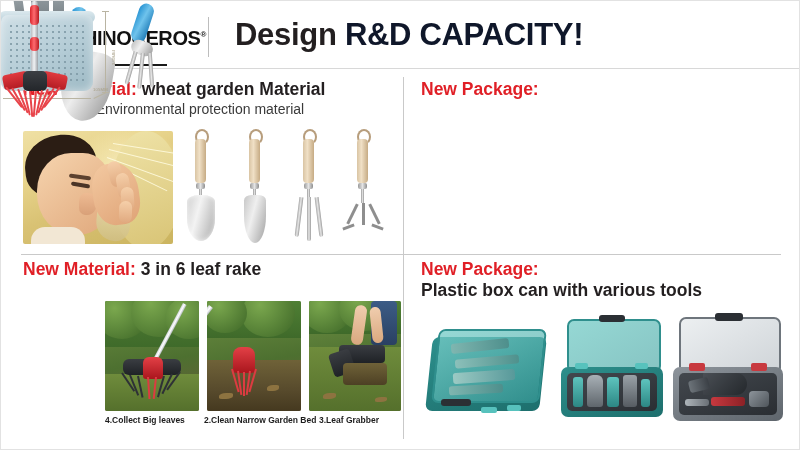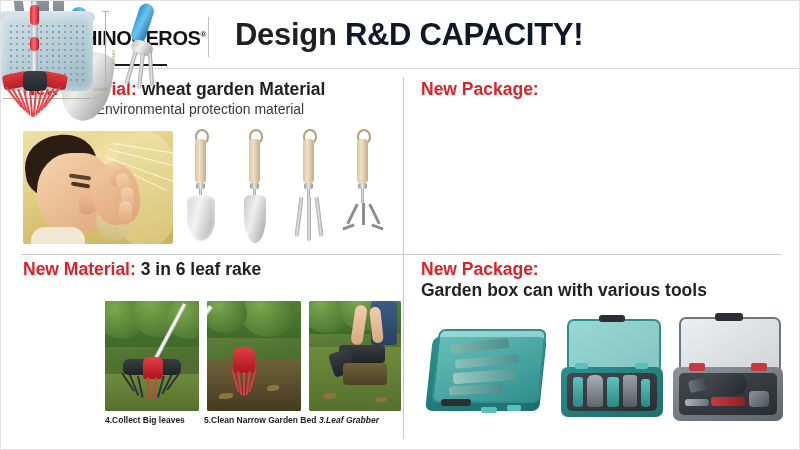--- a/index.html
+++ b/index.html
@@ -601,26 +601,26 @@
     <div class="fp-arm" style="left:44px; top:4px; width:12px; height:40px; transform:rotate(8deg);"></div>
     <div class="fp-arm" style="left:62px; top:6px; width:11px; height:36px; transform:rotate(-6deg);"></div>
     <div class="fp-rakedark" style="left:30px; top:44px; width:46px; height:18px; border-radius:4px;"></div>
     <div class="fp-rakedark" style="left:22px; top:50px; width:22px; height:24px; border-radius:4px; transform:rotate(-18deg);"></div>
     <div style="position:absolute;left:34px;top:62px;width:44px;height:22px;background:linear-gradient(180deg,#6f6238,#4d4024);border-radius:4px;"></div>
     <div class="fp-leaf" style="left:14px; top:92px; width:13px; height:6px;"></div>
     <div class="fp-leaf" style="left:66px; top:96px; width:12px; height:5px;"></div>
   </div>
 
   <div class="caption" style="left:104px; top:414px;">4.Collect Big leaves</div>
-  <div class="caption" style="left:203px; top:414px;">5.Clean Narrow Garden Bed</div>
-  <div class="caption" style="left:318px; top:414px;font-style:italic;">3.Leaf Grabber</div>
+  <div class="caption" style="left:203px; top:414px;">2.Clean Narrow Garden Bed</div>
+  <div class="caption" style="left:318px; top:414px;">3.Leaf Grabber</div>
 
   <div class="quad" id="quad-package">
     <div class="head-line head-red">New Package:</div>
-    <div class="head-line">Garden box can with various tools</div>
+    <div class="head-line">Plastic box can with various tools</div>
   </div>
 
   <div class="pkg" style="left:424px; top:322px; width:122px; height:94px;">
     <div class="case-teal-base" style="left:4px; top:14px; width:114px; height:74px; transform: skewX(-6deg);"></div>
     <div class="case-teal-lid" style="left:10px; top:6px; width:104px; height:70px; transform: skewX(-6deg);"></div>
     <div class="mini-tool" style="left:26px; top:18px; width:58px; height:10px; background:linear-gradient(90deg,#7fb6b0,#4e8f8c); transform:rotate(-6deg);"></div>
     <div class="mini-tool" style="left:30px; top:34px; width:64px; height:9px; background:linear-gradient(90deg,#8cc0ba,#4f918d); transform:rotate(-5deg);"></div>
     <div class="mini-tool" style="left:28px; top:48px; width:62px; height:11px; background:linear-gradient(90deg,#9ccac4,#58999a); transform:rotate(-4deg);"></div>
     <div class="mini-tool" style="left:24px; top:62px; width:54px; height:9px; background:linear-gradient(90deg,#7fb6b0,#4e8f8c); transform:rotate(-3deg);"></div>
     <div class="case-handle" style="left:16px; top:76px; width:30px; height:7px;"></div>

